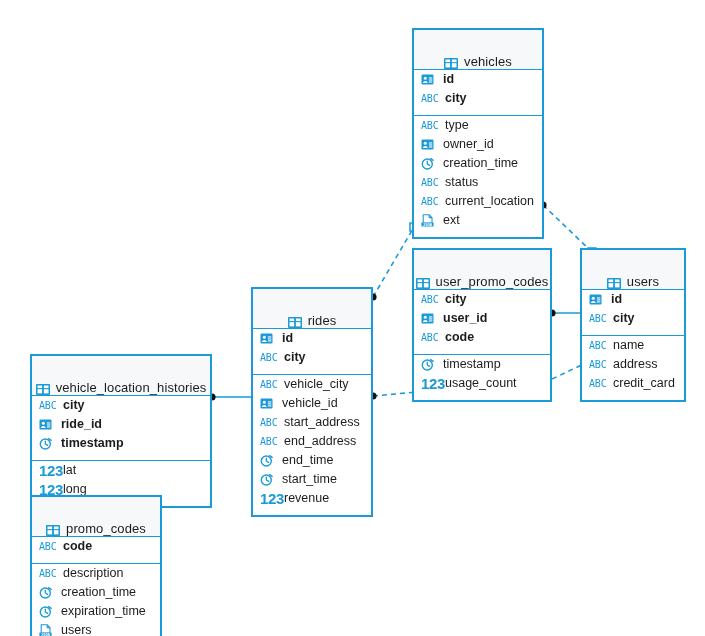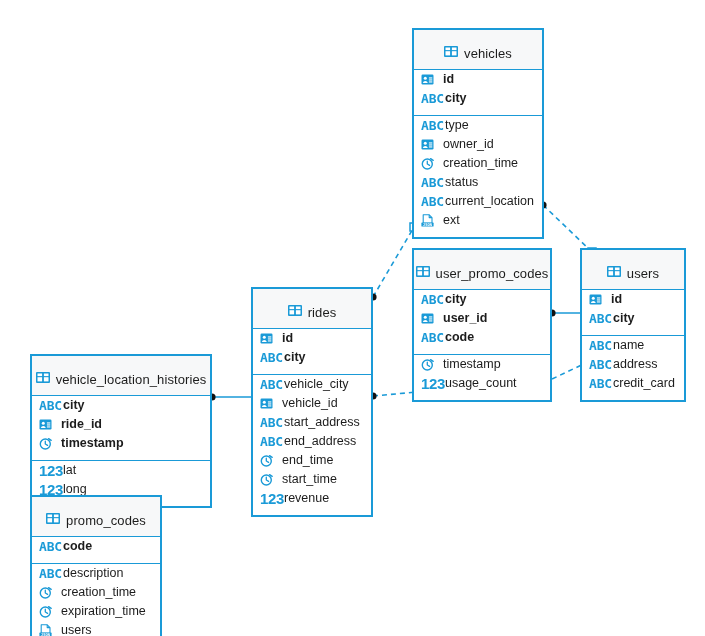--- a/index.html
+++ b/index.html
@@ -16,22 +16,22 @@
   .table-node{
     position:absolute;z-index:2;
     background:#ffffff;
     border:2px solid #1a9ad7;
     box-sizing:border-box;
   }
   .tbl-header{
     background:#f7f8f9;
     border-bottom:1px solid #1a9ad7;
     height:40px;
-    display:flex;align-items:flex-start;justify-content:center;gap:6px;
-    padding:16px 6px;box-sizing:border-box;
+    display:flex;align-items:flex-end;justify-content:center;gap:6px;
+    padding:0 6px;box-sizing:border-box;
   }
   .tbl-title{
     font-size:13px;color:#1c1c1c;white-space:nowrap;letter-spacing:.1px;
   }
   .col-group{padding:3px 0 4px 0;}
   .col-group.pk{border-bottom:1px solid #1a9ad7;}
   .col-row{
     display:flex;gap:9px;
     height:19px;padding:0 7px;box-sizing:border-box;
     font-size:12.5px;color:#1c1c1c;white-space:nowrap;
@@ -42,21 +42,21 @@
   
   .ic{width:13px;height:13px;flex:0 0 13px;display:block;}
   .ic svg{display:block;width:13px;height:13px;}
 
   .hdr-ic{width:14px;height:11px;flex:0 0 14px;}
   .hdr-ic svg{display:block;width:14px;height:11px;}
 
   .ic-text{
     width:15px;flex:0 0 15px;height:13px;
     font-family:"DejaVu Sans Mono","Liberation Mono",monospace;
-    font-size:13px;font-weight:bold;color:#1a9ad7;
+    font-size:10px;font-weight:normal;color:#1a9ad7;
     display:flex;align-items:center;justify-content:flex-start;
     letter-spacing:-.2px;line-height:1;
   }
   .ic-num{
     width:15px;flex:0 0 15px;height:13px;
     font-family:"Liberation Sans","DejaVu Sans",sans-serif;
     font-size:15px;font-weight:bold;color:#1a9ad7;
     display:flex;align-items:center;justify-content:flex-start;
     letter-spacing:-.3px;line-height:1;
   }

